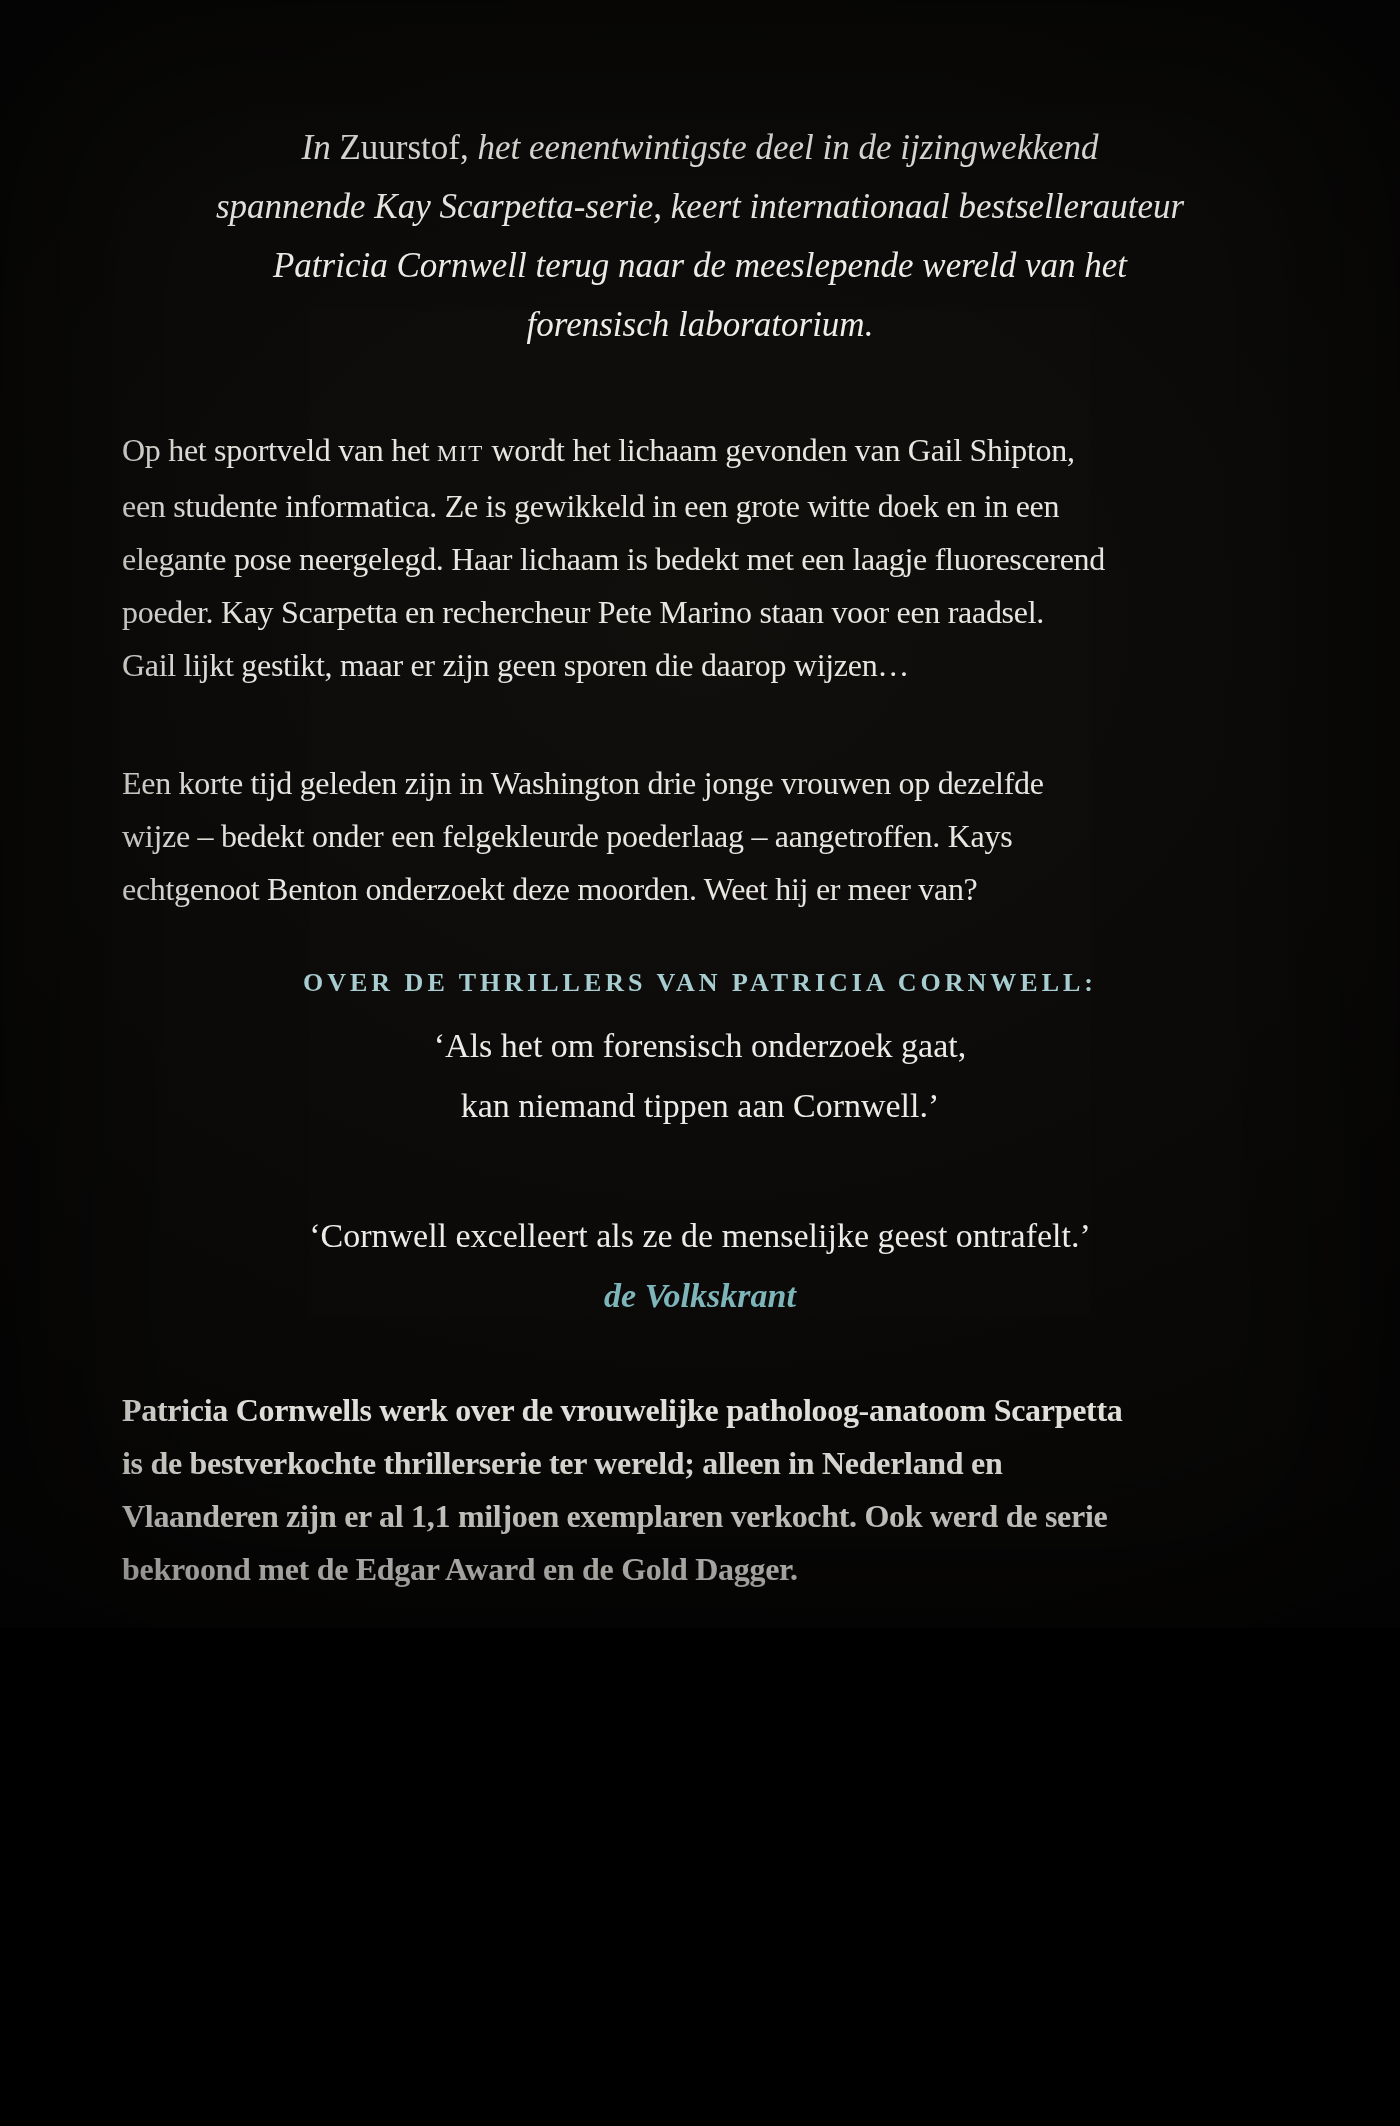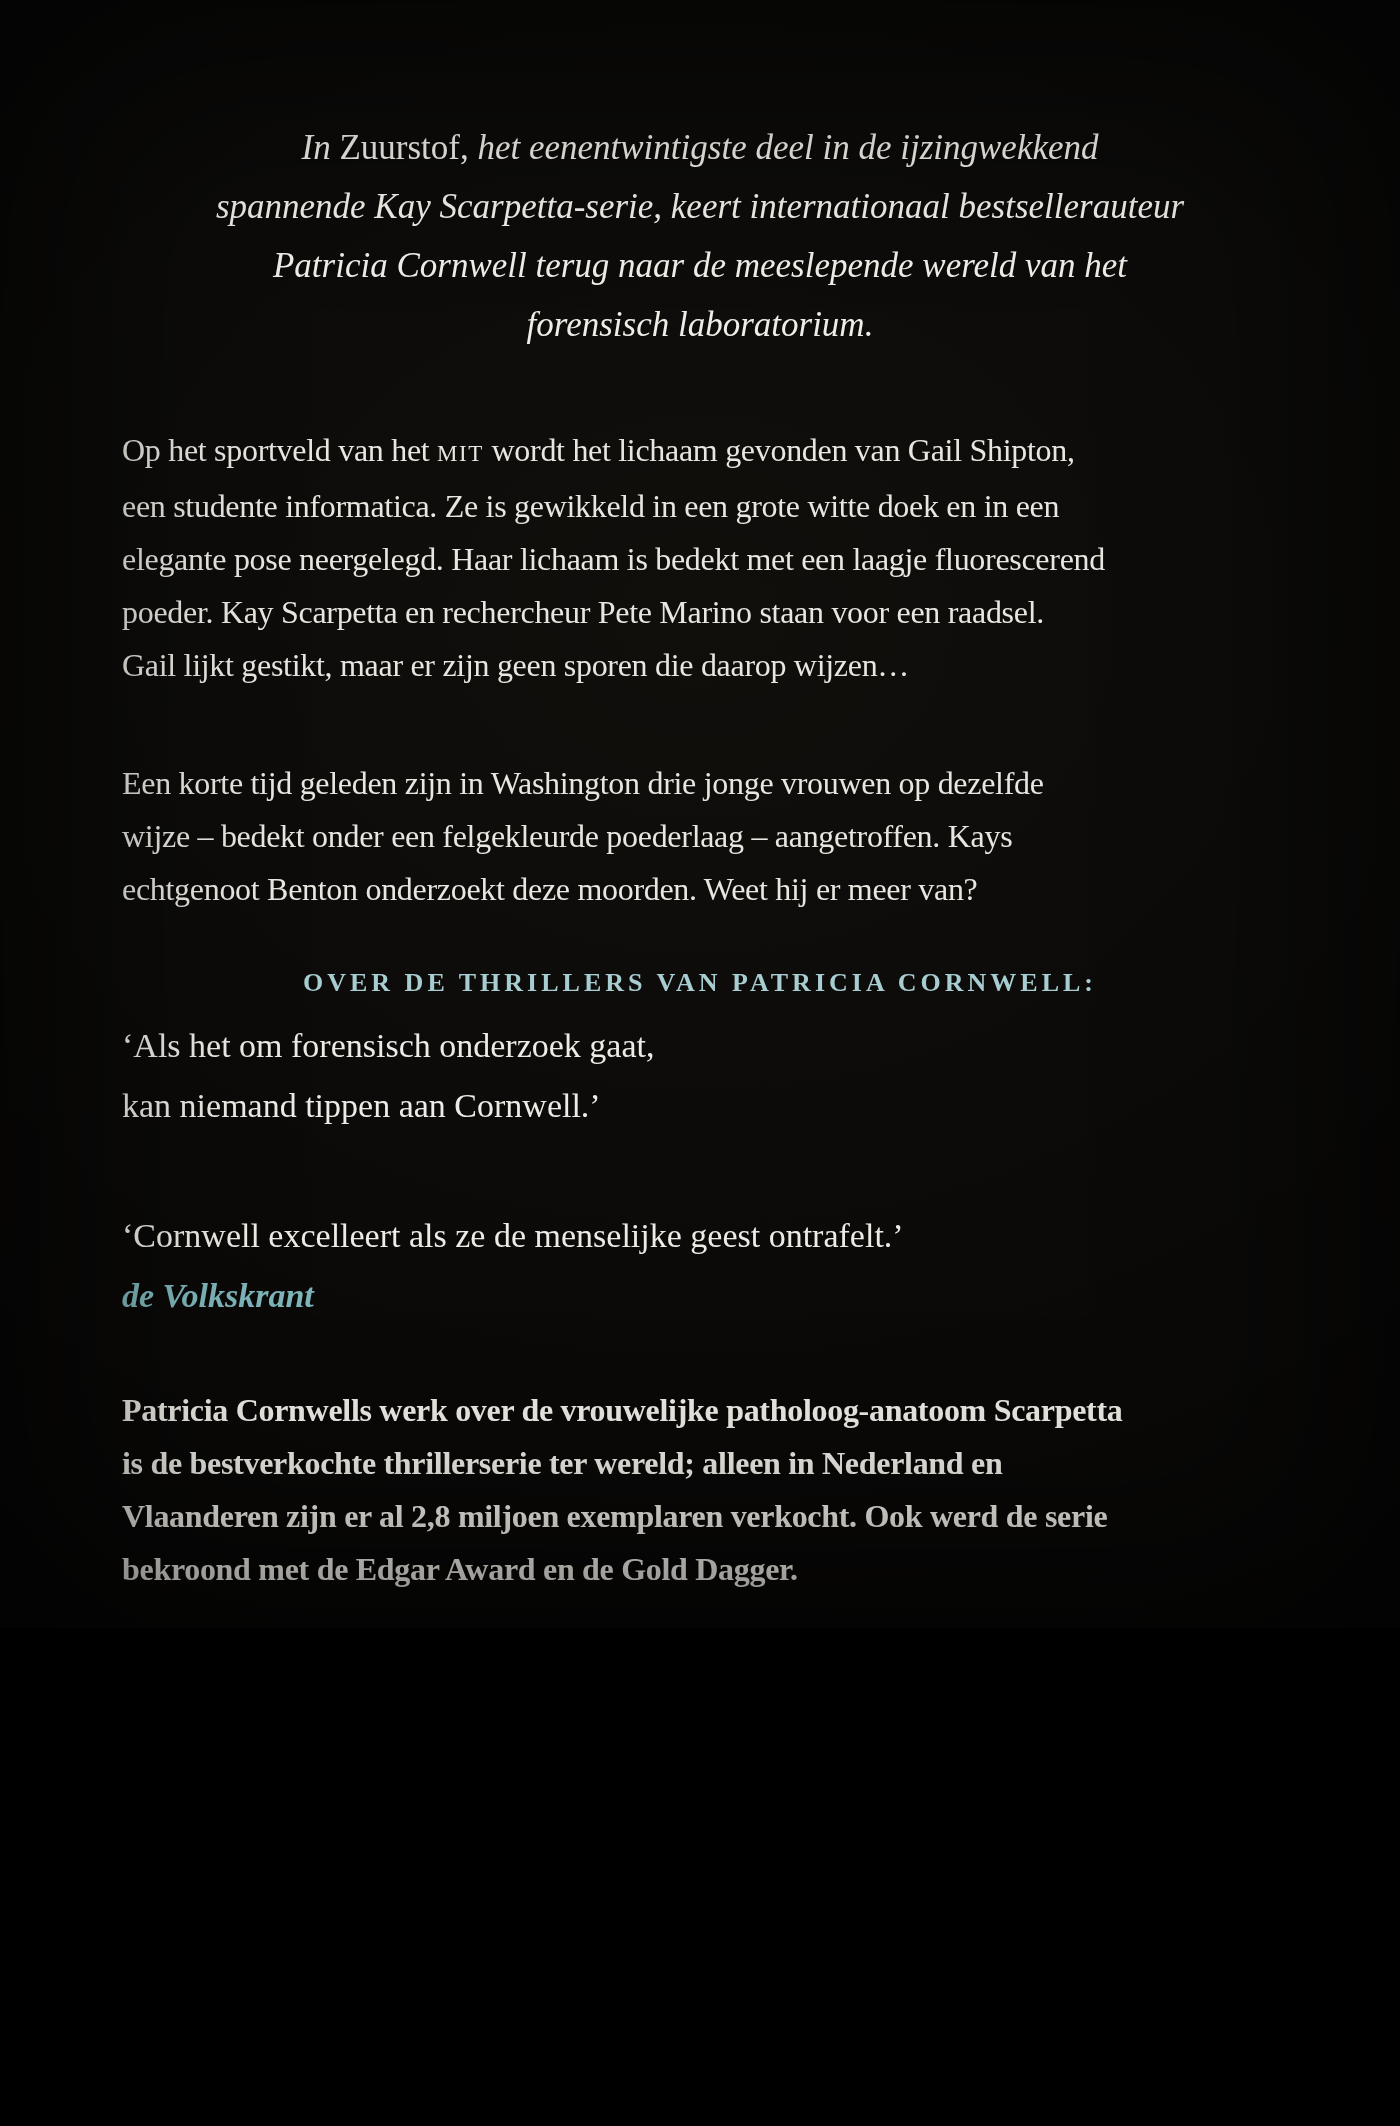--- a/index.html
+++ b/index.html
@@ -26,21 +26,21 @@
   }
   .syn1{top:424px;}
   .syn2{top:757px;}
   .smallcaps{font-size:0.72em;letter-spacing:1.5px;}
 
   .reviews-heading{
     top:955px;text-align:center;font-weight:bold;
     font-size:26px;letter-spacing:4px;color:#a7cdd0;margin-top:13px;
   }
 
-  .quote{color:#edebe5;}
+  .quote{text-align:center;color:#edebe5;}
   .q1{top:1016px;}
   .q2{top:1206px;}
   .quote-text{font-size:34px;line-height:60px;white-space:pre;}
   .quote-source{
     font-size:34px;line-height:40px;margin-top:10px;
     font-weight:bold;font-style:italic;color:#7db5ba;
   }
 
   .author-note{
     top:1384px;font-weight:bold;font-size:32px;line-height:53px;
@@ -101,21 +101,21 @@
 kan niemand tippen aan Cornwell.’</div>
   </div>
 
   <div class="block quote q2">
     <div class="quote-text">‘Cornwell excelleert als ze de menselijke geest ontrafelt.’</div>
     <div class="quote-source">de Volkskrant</div>
   </div>
 
   <section class="block author-note">Patricia Cornwells werk over de vrouwelijke patholoog-anatoom Scarpetta
 is de bestverkochte thrillerserie ter wereld; alleen in Nederland en
-Vlaanderen zijn er al 2,8 miljoen exemplaren verkocht. Ook werd de serie
+Vlaanderen zijn er al 1,1 miljoen exemplaren verkocht. Ook werd de serie
 bekroond met de Edgar Award en de Gold Dagger.</section>
 
   <div class="logo-bar"></div>
   <div class="logo-dot"></div>
   <div class="logo-s">s</div>
   <div class="website">www.lsamsterdam.nl</div>
 
   <div class="barcode">
     <div class="bars">
         <div class="bc-bar guard" style="left: 0px; width: 2.4px;"></div>

